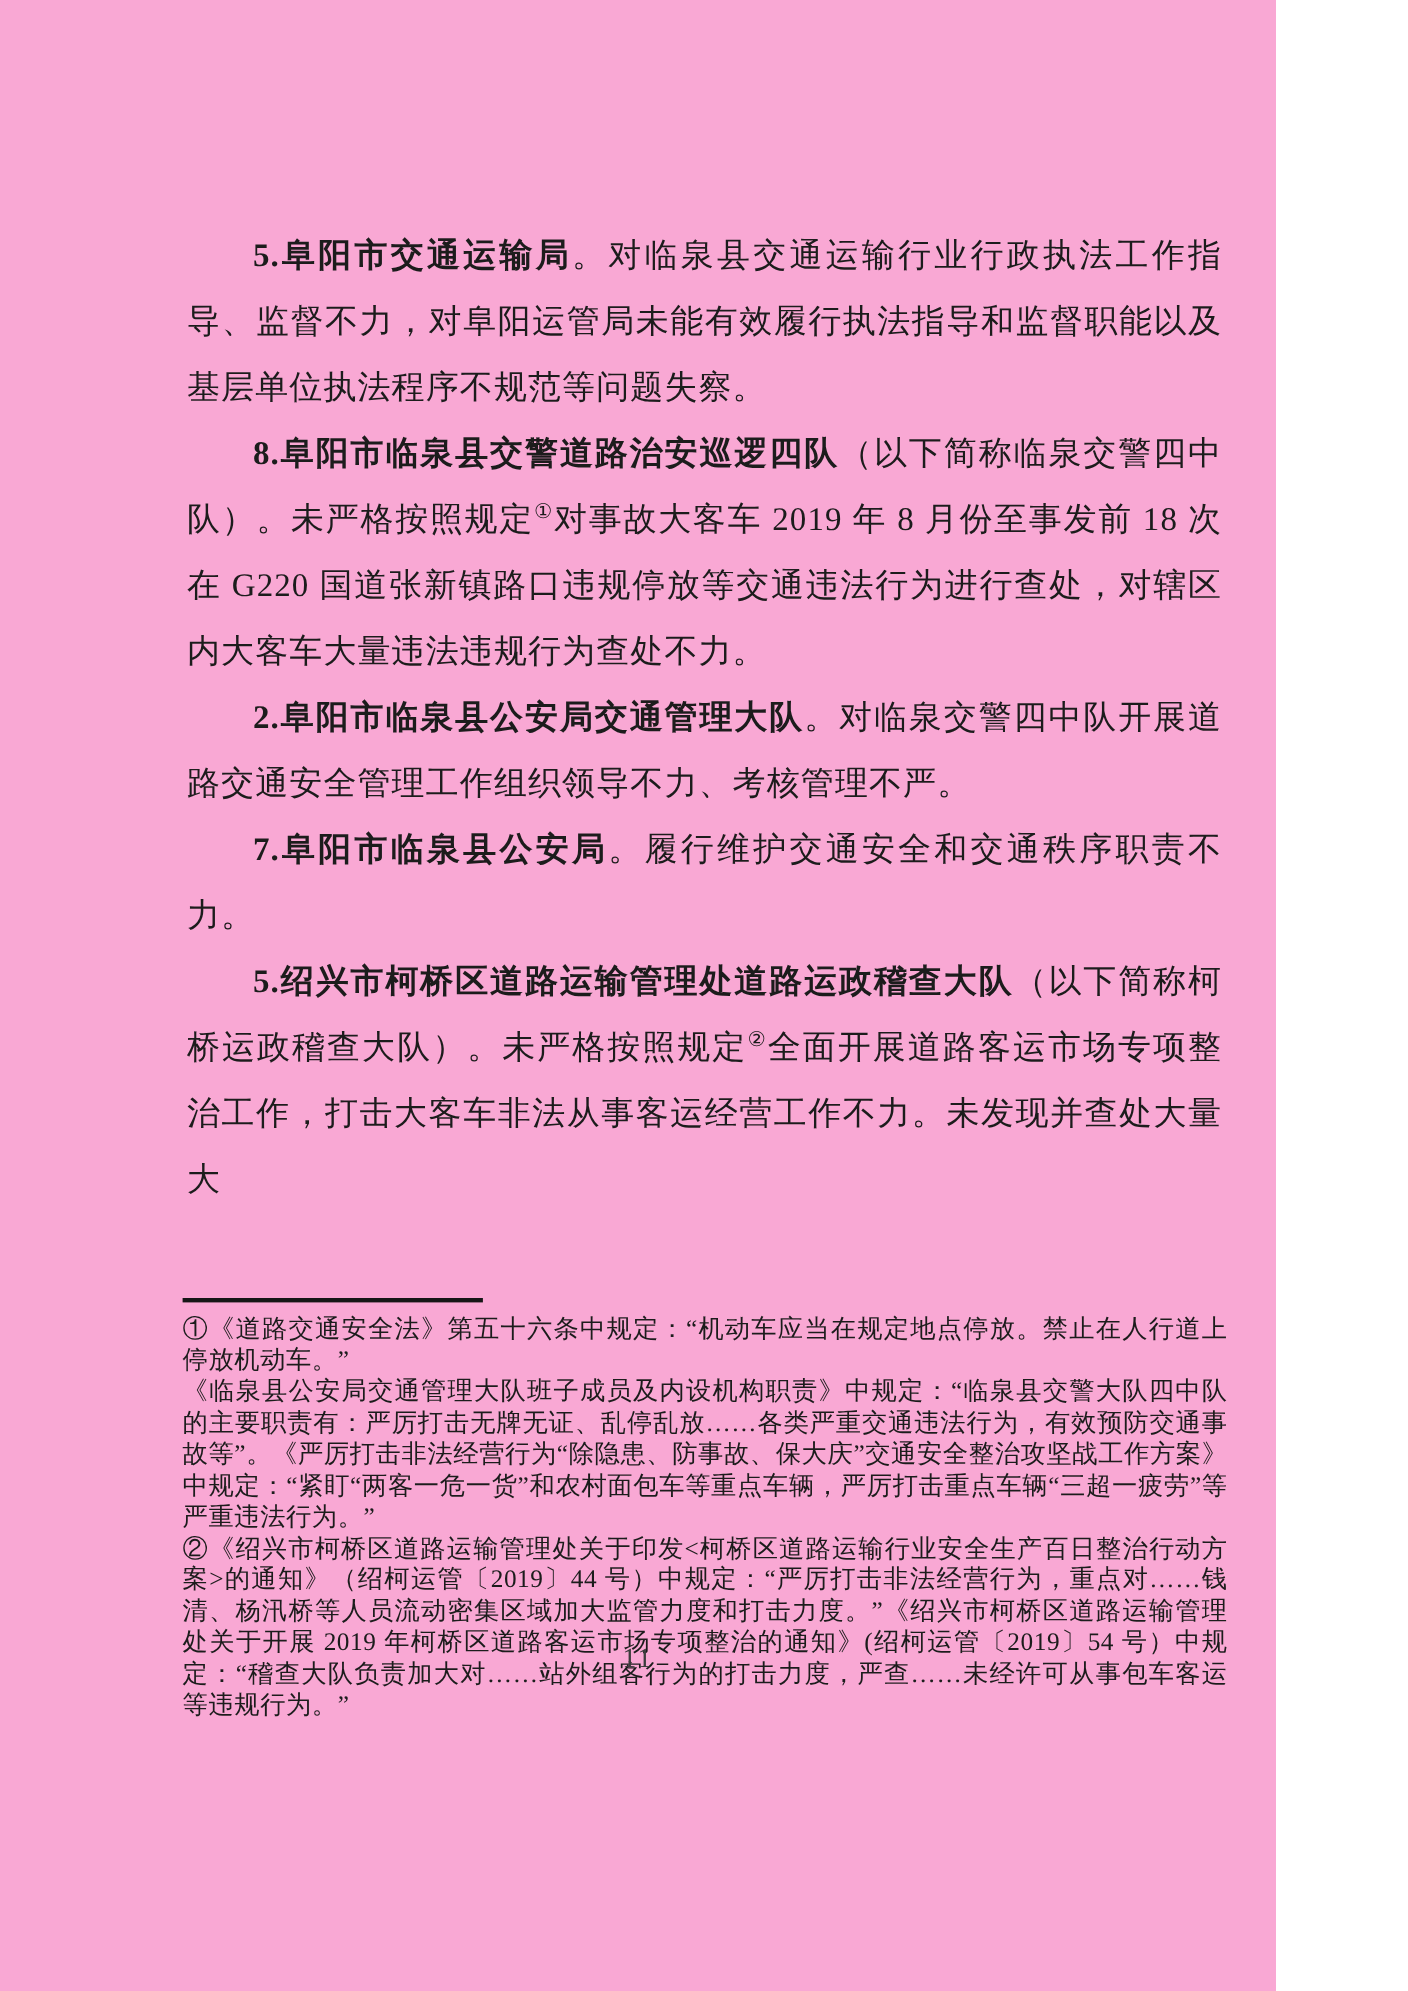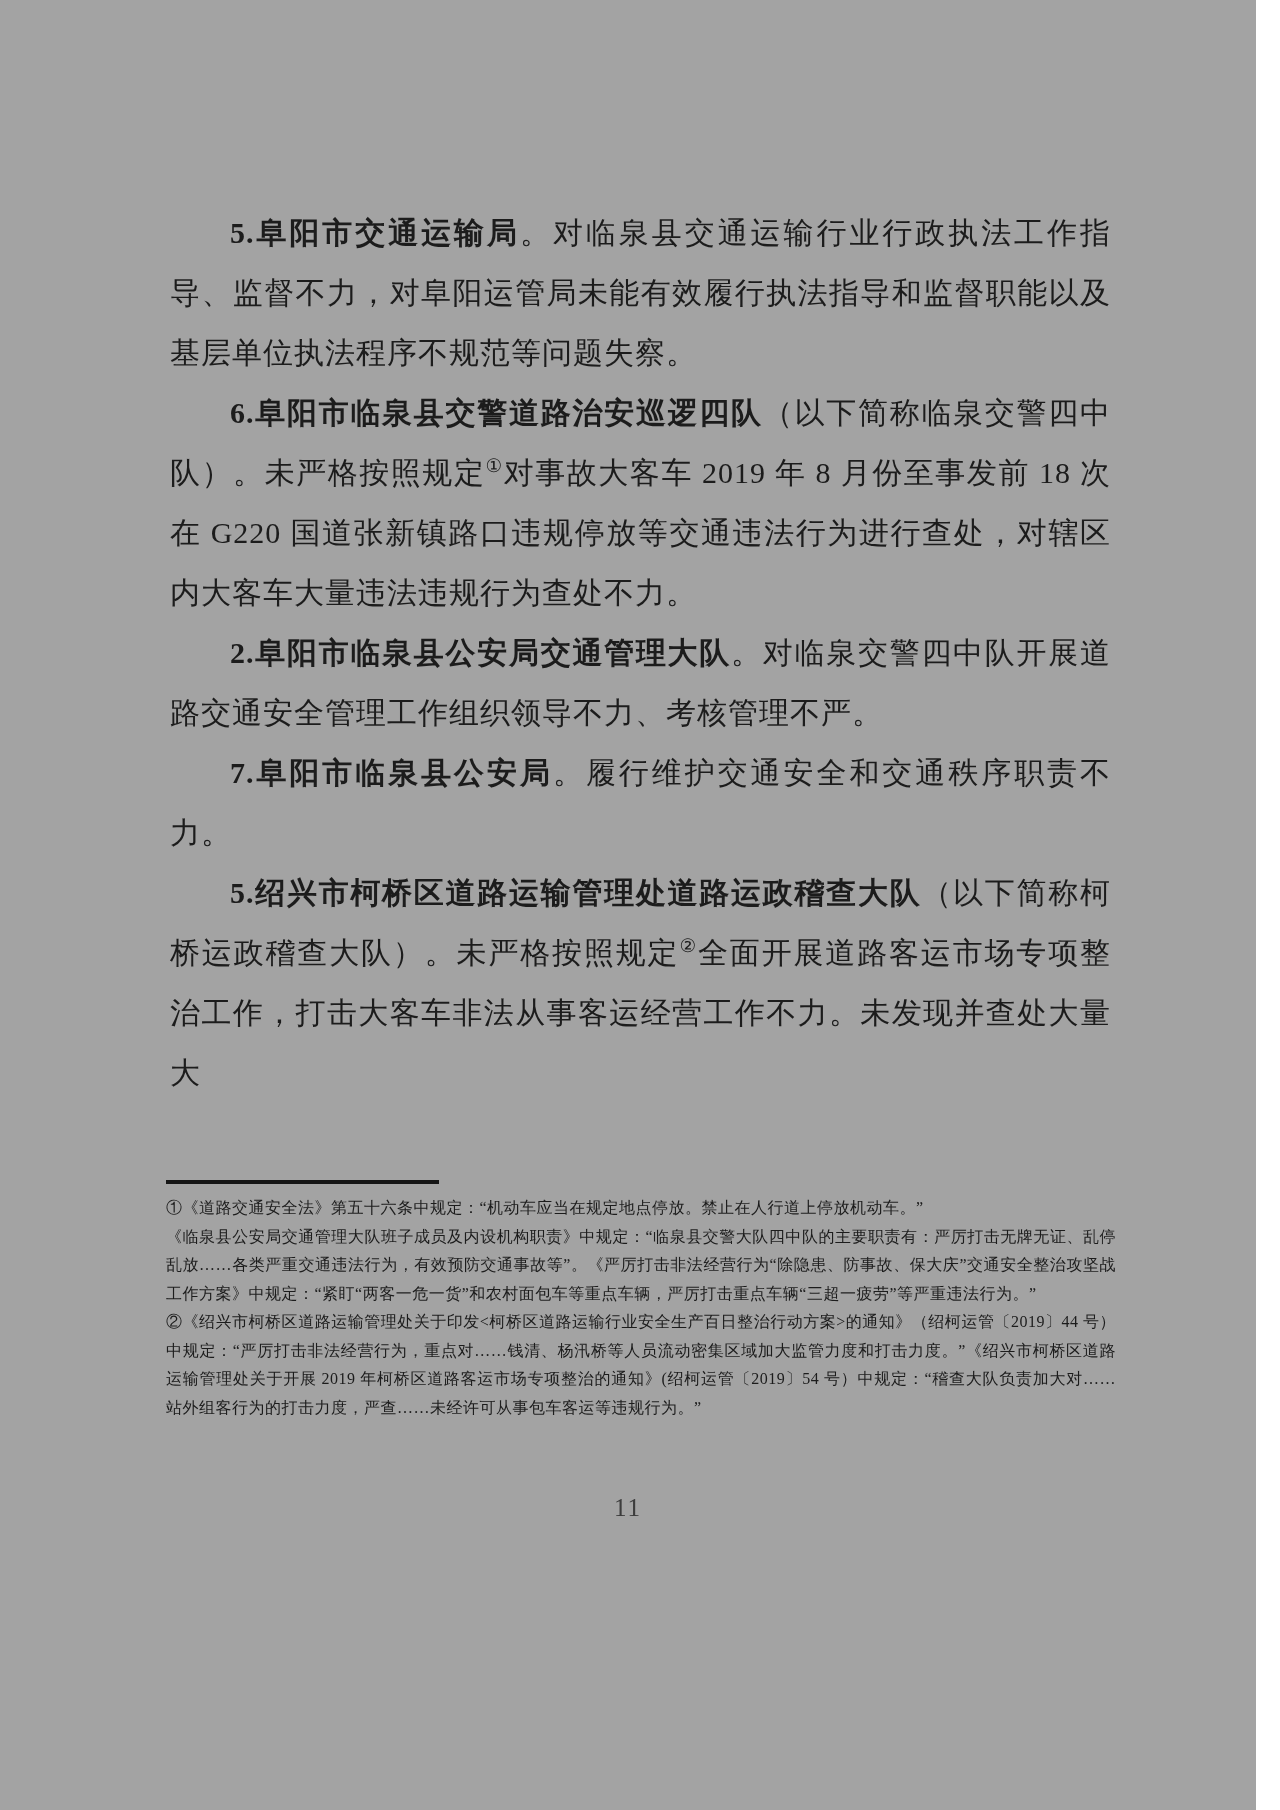--- a/index.html
+++ b/index.html
@@ -1,21 +1,21 @@
 <!DOCTYPE html>
 <html><head>
 <meta charset="utf-8">
 <style>
   * { margin: 0; padding: 0; box-sizing: border-box; }
   html, body { background: #ffffff; }
   .page {
     position: relative;
-    width: 1256px;
+    width: 1160px;
     height: 1810px;
-    background: #a3a3a3;
+    background: #f9a8d4;
     font-family: "Liberation Serif", "DejaVu Serif", serif;
     color: #1c1c1c;
     overflow: hidden;
   }
   .main-text {
     position: absolute;
     top: 203px;
     left: 170px;
     width: 941px;
     font-size: 30px;
@@ -39,21 +39,21 @@
     left: 166px;
     width: 273px;
     height: 4px;
     background: #161616;
   }
   .footnotes {
     position: absolute;
     top: 1194px;
     left: 166px;
     width: 950px;
-    font-size: 16px;
+    font-size: 23px;
     line-height: 28.5px;
     text-align: justify;
     letter-spacing: 0.5px;
   }
   .footnotes p {
     word-break: break-all;
   }
   .page-number {
     position: absolute;
     top: 1494px;
@@ -64,21 +64,21 @@
     color: #3c3c3c;
     letter-spacing: 2px;
   }
 </style>
 </head>
 <body>
 
 <div class="page">
   <section class="main-text">
       <p><b>5.阜阳市交通运输局</b><span>。对临泉县交通运输行业行政执法工作指导、监督不力，对阜阳运管局未能有效履行执法指导和监督职能以及基层单位执法程序不规范等问题失察。</span></p>
-      <p><b>6.阜阳市临泉县交警道路治安巡逻四队</b><span>（以下简称临泉交警四中队）。未严格按照规定</span><sup class="fn-ref">①</sup><span>对事故大客车 2019 年 8 月份至事发前 18 次在 G220 国道张新镇路口违规停放等交通违法行为进行查处，对辖区内大客车大量违法违规行为查处不力。</span></p>
+      <p><b>8.阜阳市临泉县交警道路治安巡逻四队</b><span>（以下简称临泉交警四中队）。未严格按照规定</span><sup class="fn-ref">①</sup><span>对事故大客车 2019 年 8 月份至事发前 18 次在 G220 国道张新镇路口违规停放等交通违法行为进行查处，对辖区内大客车大量违法违规行为查处不力。</span></p>
       <p><b>2.阜阳市临泉县公安局交通管理大队</b><span>。对临泉交警四中队开展道路交通安全管理工作组织领导不力、考核管理不严。</span></p>
       <p><b>7.阜阳市临泉县公安局</b><span>。履行维护交通安全和交通秩序职责不力。</span></p>
       <p><b>5.绍兴市柯桥区道路运输管理处道路运政稽查大队</b><span>（以下简称柯桥运政稽查大队）。未严格按照规定</span><sup class="fn-ref">②</sup><span>全面开展道路客运市场专项整治工作，打击大客车非法从事客运经营工作不力。未发现并查处大量大</span></p>
     </section>
 
   <div class="footnote-rule"></div>
 
   <section class="footnotes">
       <p>①《道路交通安全法》第五十六条中规定：“机动车应当在规定地点停放。禁止在人行道上停放机动车。”</p>
       <p>《临泉县公安局交通管理大队班子成员及内设机构职责》中规定：“临泉县交警大队四中队的主要职责有：严厉打击无牌无证、乱停乱放……各类严重交通违法行为，有效预防交通事故等”。《严厉打击非法经营行为“除隐患、防事故、保大庆”交通安全整治攻坚战工作方案》中规定：“紧盯“两客一危一货”和农村面包车等重点车辆，严厉打击重点车辆“三超一疲劳”等严重违法行为。”</p>

